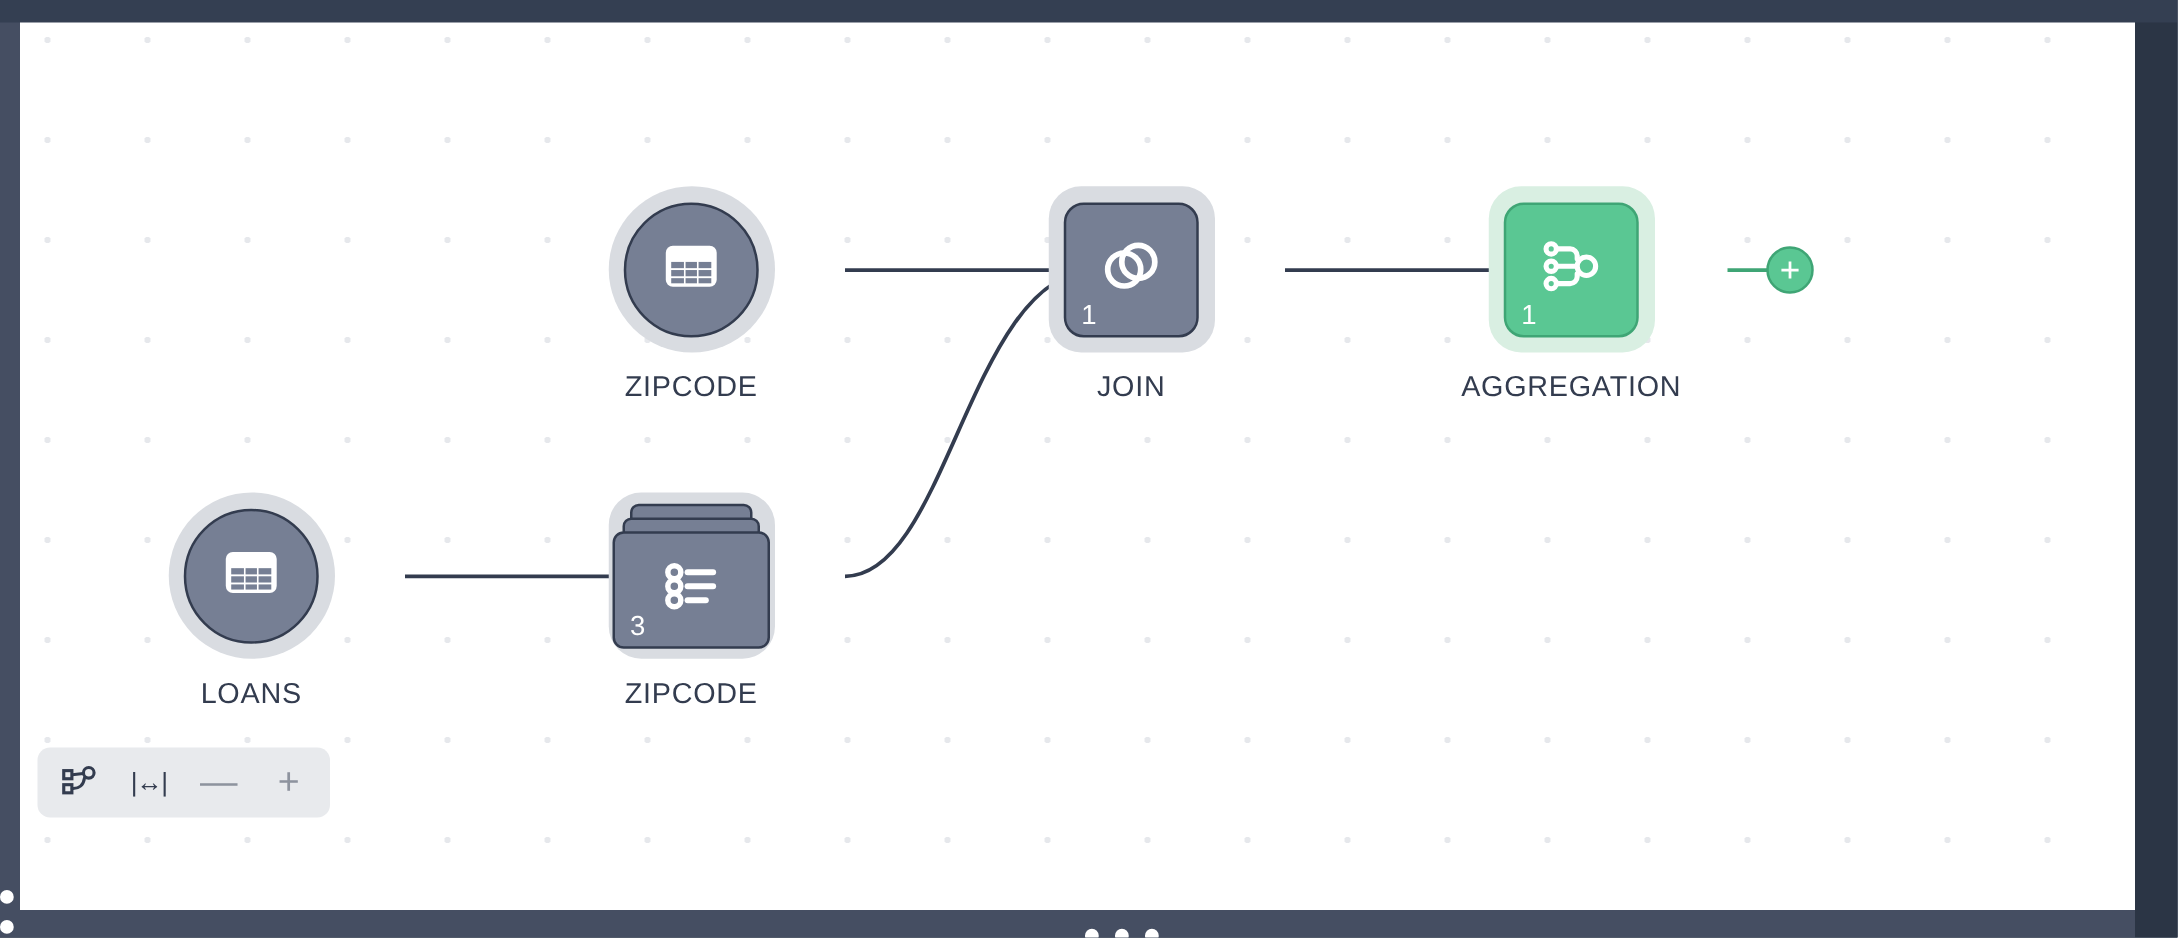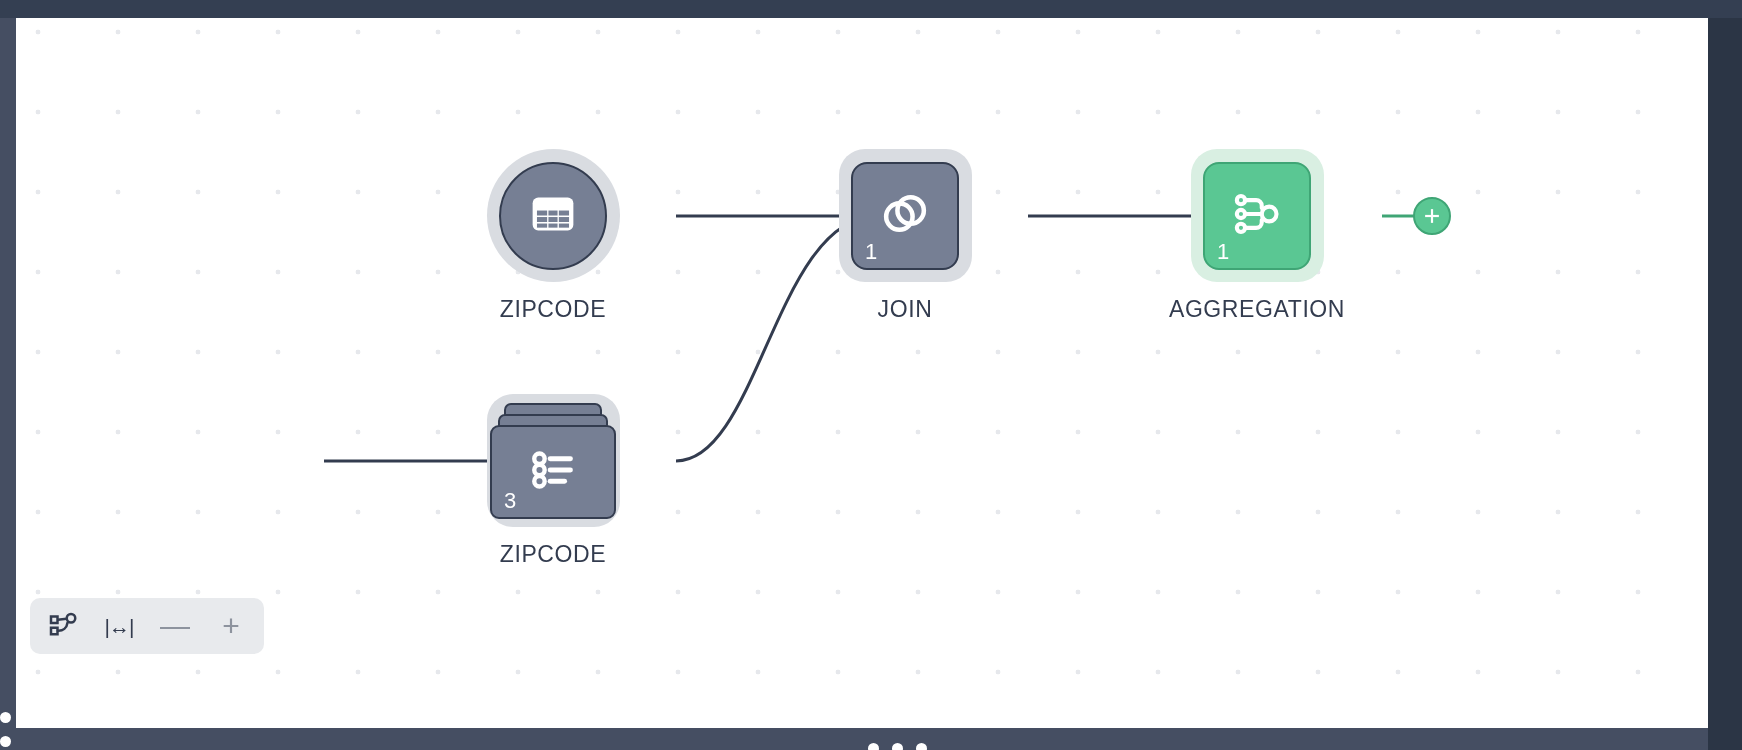--- a/index.html
+++ b/index.html
@@ -274,20 +274,41 @@
               <rect x="4.6" y="16.4" width="4.7" height="1.9" fill="#767f94"></rect>
               <rect x="9.9" y="16.4" width="4.2" height="1.9" fill="#767f94"></rect>
               <rect x="14.7" y="16.4" width="4.7" height="1.9" fill="#767f94"></rect>
             </svg>
           </span>
         </div>
       </div>
       <div class="node-label">ZIPCODE</div>
     </div>
 
+    <div class="node" style="left: 103px; top: 376px;">
+      <div class="node-halo round">
+        <div class="node-body round">
+          <span>
+            <svg width="52" height="52" viewBox="0 0 24 24" aria-hidden="true">
+              <rect x="2.6" y="4.4" width="18.8" height="15.2" rx="2.6" fill="#ffffff"></rect>
+              <rect x="4.6" y="10.4" width="4.7" height="2.3" fill="#767f94"></rect>
+              <rect x="9.9" y="10.4" width="4.2" height="2.3" fill="#767f94"></rect>
+              <rect x="14.7" y="10.4" width="4.7" height="2.3" fill="#767f94"></rect>
+              <rect x="4.6" y="13.4" width="4.7" height="2.3" fill="#767f94"></rect>
+              <rect x="9.9" y="13.4" width="4.2" height="2.3" fill="#767f94"></rect>
+              <rect x="14.7" y="13.4" width="4.7" height="2.3" fill="#767f94"></rect>
+              <rect x="4.6" y="16.4" width="4.7" height="1.9" fill="#767f94"></rect>
+              <rect x="9.9" y="16.4" width="4.2" height="1.9" fill="#767f94"></rect>
+              <rect x="14.7" y="16.4" width="4.7" height="1.9" fill="#767f94"></rect>
+            </svg>
+          </span>
+        </div>
+      </div>
+      <div class="node-label">LOANS</div>
+    </div>
 
     <div class="node" style="left: 455px; top: 376px;">
       <div class="node-halo sq">
         <div class="stack-wrap">
           <div class="sheet sheet-1"></div>
           <div class="sheet sheet-2"></div>
           <div class="stack-front">
             <span>
               <svg width="50" height="50" viewBox="0 0 24 24" aria-hidden="true">
                 <circle cx="5.5" cy="6.6" r="2.5" fill="none" stroke="#ffffff" stroke-width="2.1"></circle>

